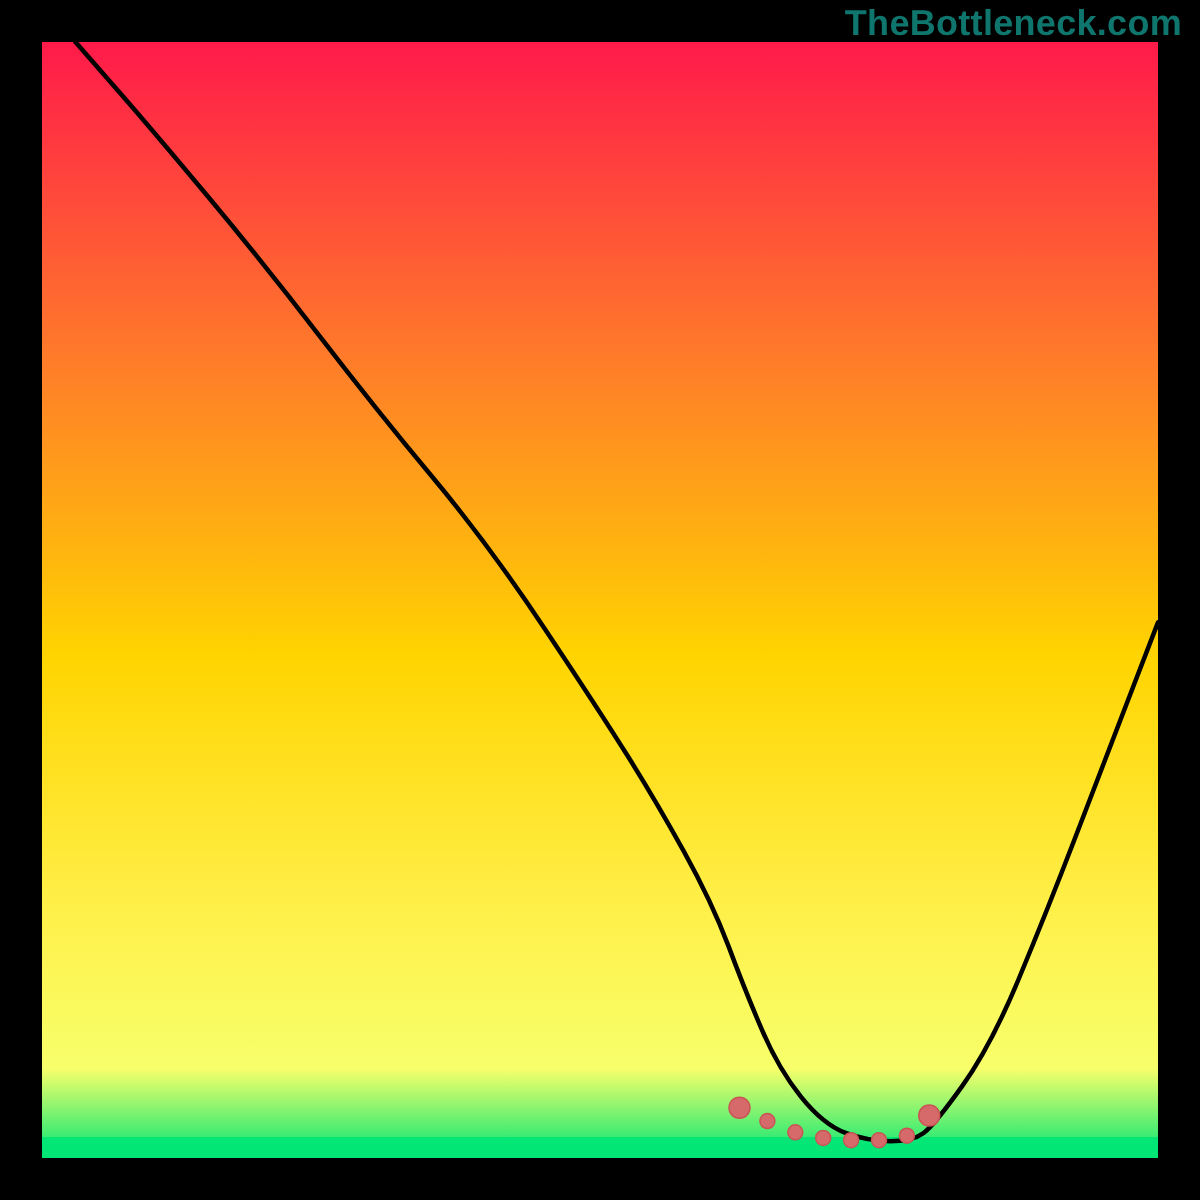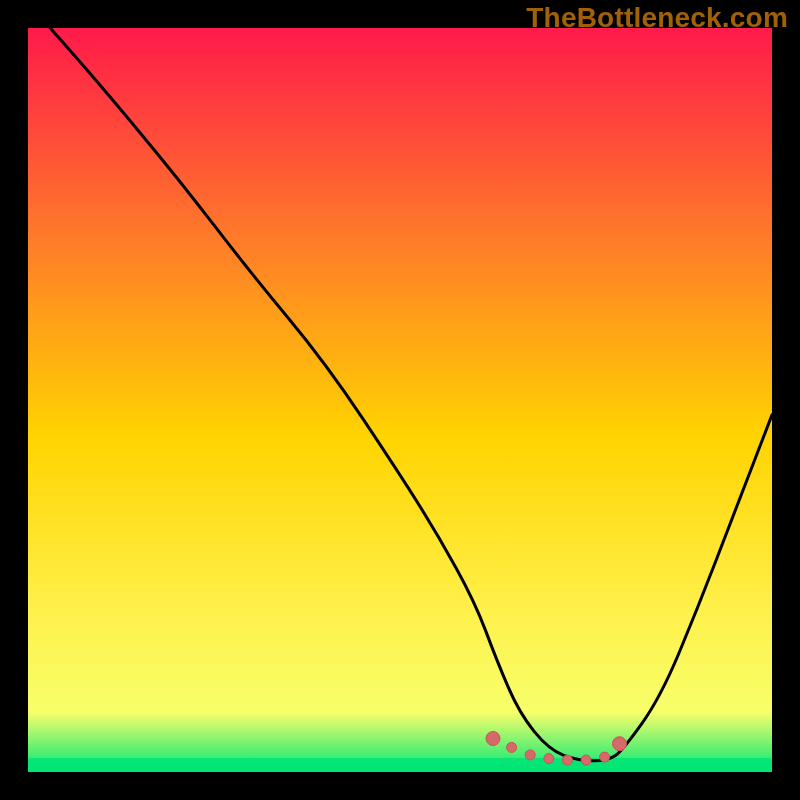--- a/index.html
+++ b/index.html
@@ -14,22 +14,22 @@
   .frame {
     position: relative;
     width: 800px;
     height: 800px;
     background: #000000;
   }
   .watermark {
     position: absolute;
     top: 2px;
     right: 12px;
-    color: #a16207;
-    font-size: 28px;
+    color: #0f766e;
+    font-size: 24px;
     font-weight: 600;
     letter-spacing: 0.2px;
     font-family: Arial, Helvetica, sans-serif;
     z-index: 10;
   }
   svg {
     position: absolute;
     top: 0;
     left: 0;
     display: block;

